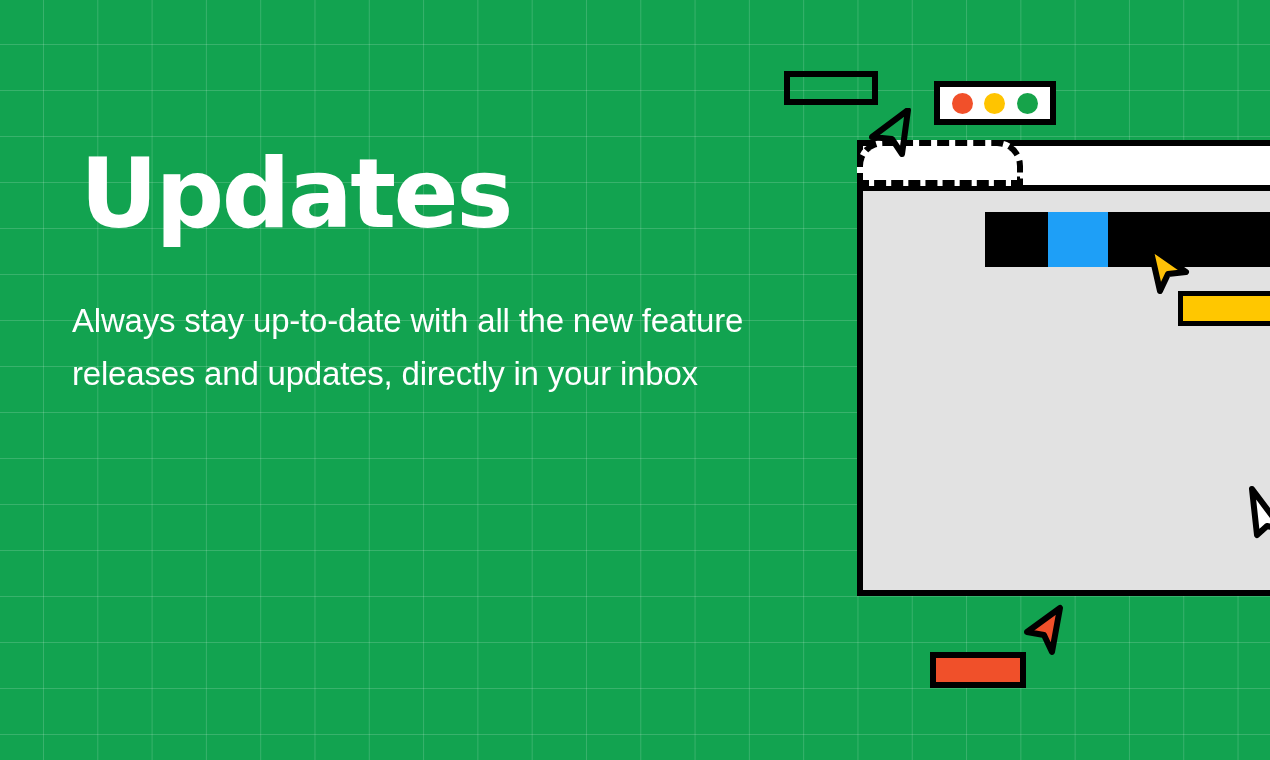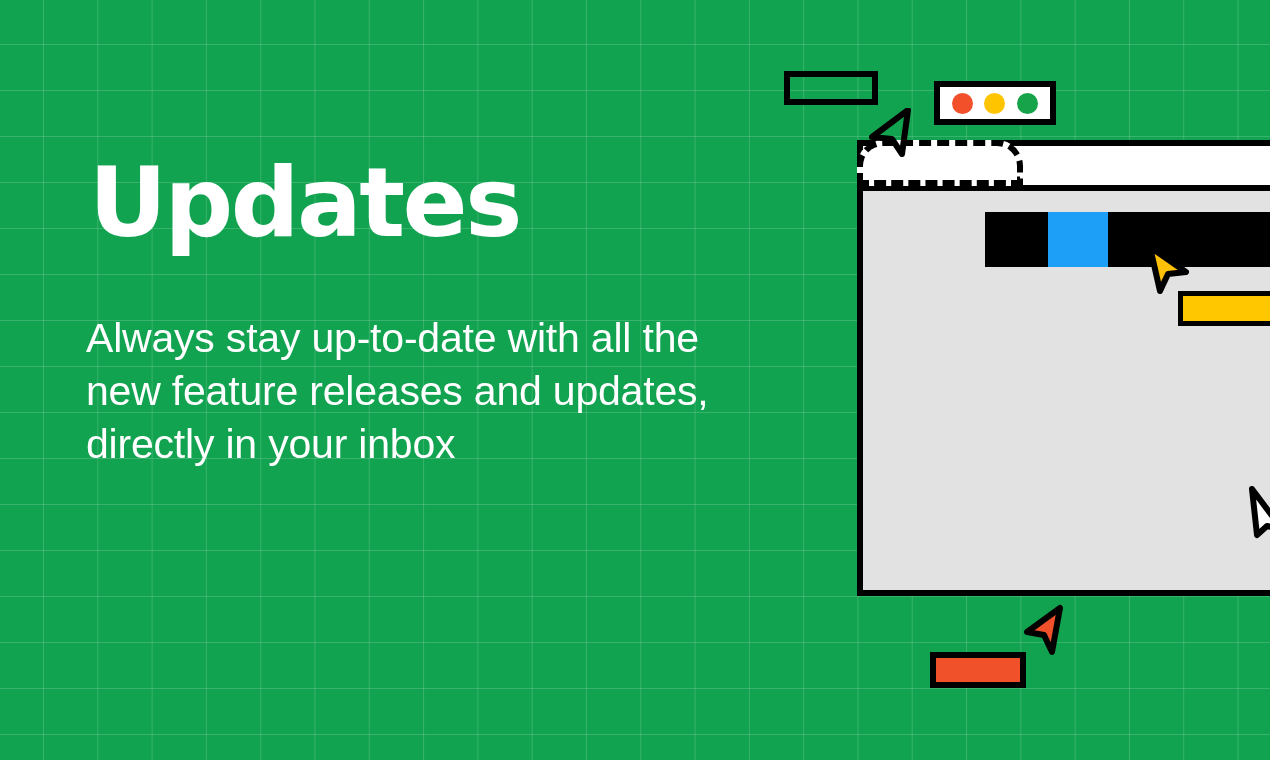--- a/index.html
+++ b/index.html
@@ -29,34 +29,34 @@
   }
 
   
   .copy {
     position: absolute;
     left: 72px;
     top: 138px;
     width: 680px;
   }
   .headline {
-    margin: 17px;
+    margin: 8px;
     color: #ffffff;
     font-family: "DejaVu Sans", sans-serif;
     font-size: 96px;
     line-height: 1.0;
     font-weight: 700;
     letter-spacing: -2.5px;
   }
   .subcopy {
-    margin: 14px;
+    margin: 0;
     padding-top: 44px;
     color: #ffffff;
     font-family: "Liberation Sans", sans-serif;
-    font-size: 41px;
+    font-size: 33px;
     line-height: 53px;
     font-weight: 400;
     letter-spacing: -0.2px;
     max-width: 680px;
   }
 
   
   .outline-rect {
     position: absolute;
     left: 784px;

